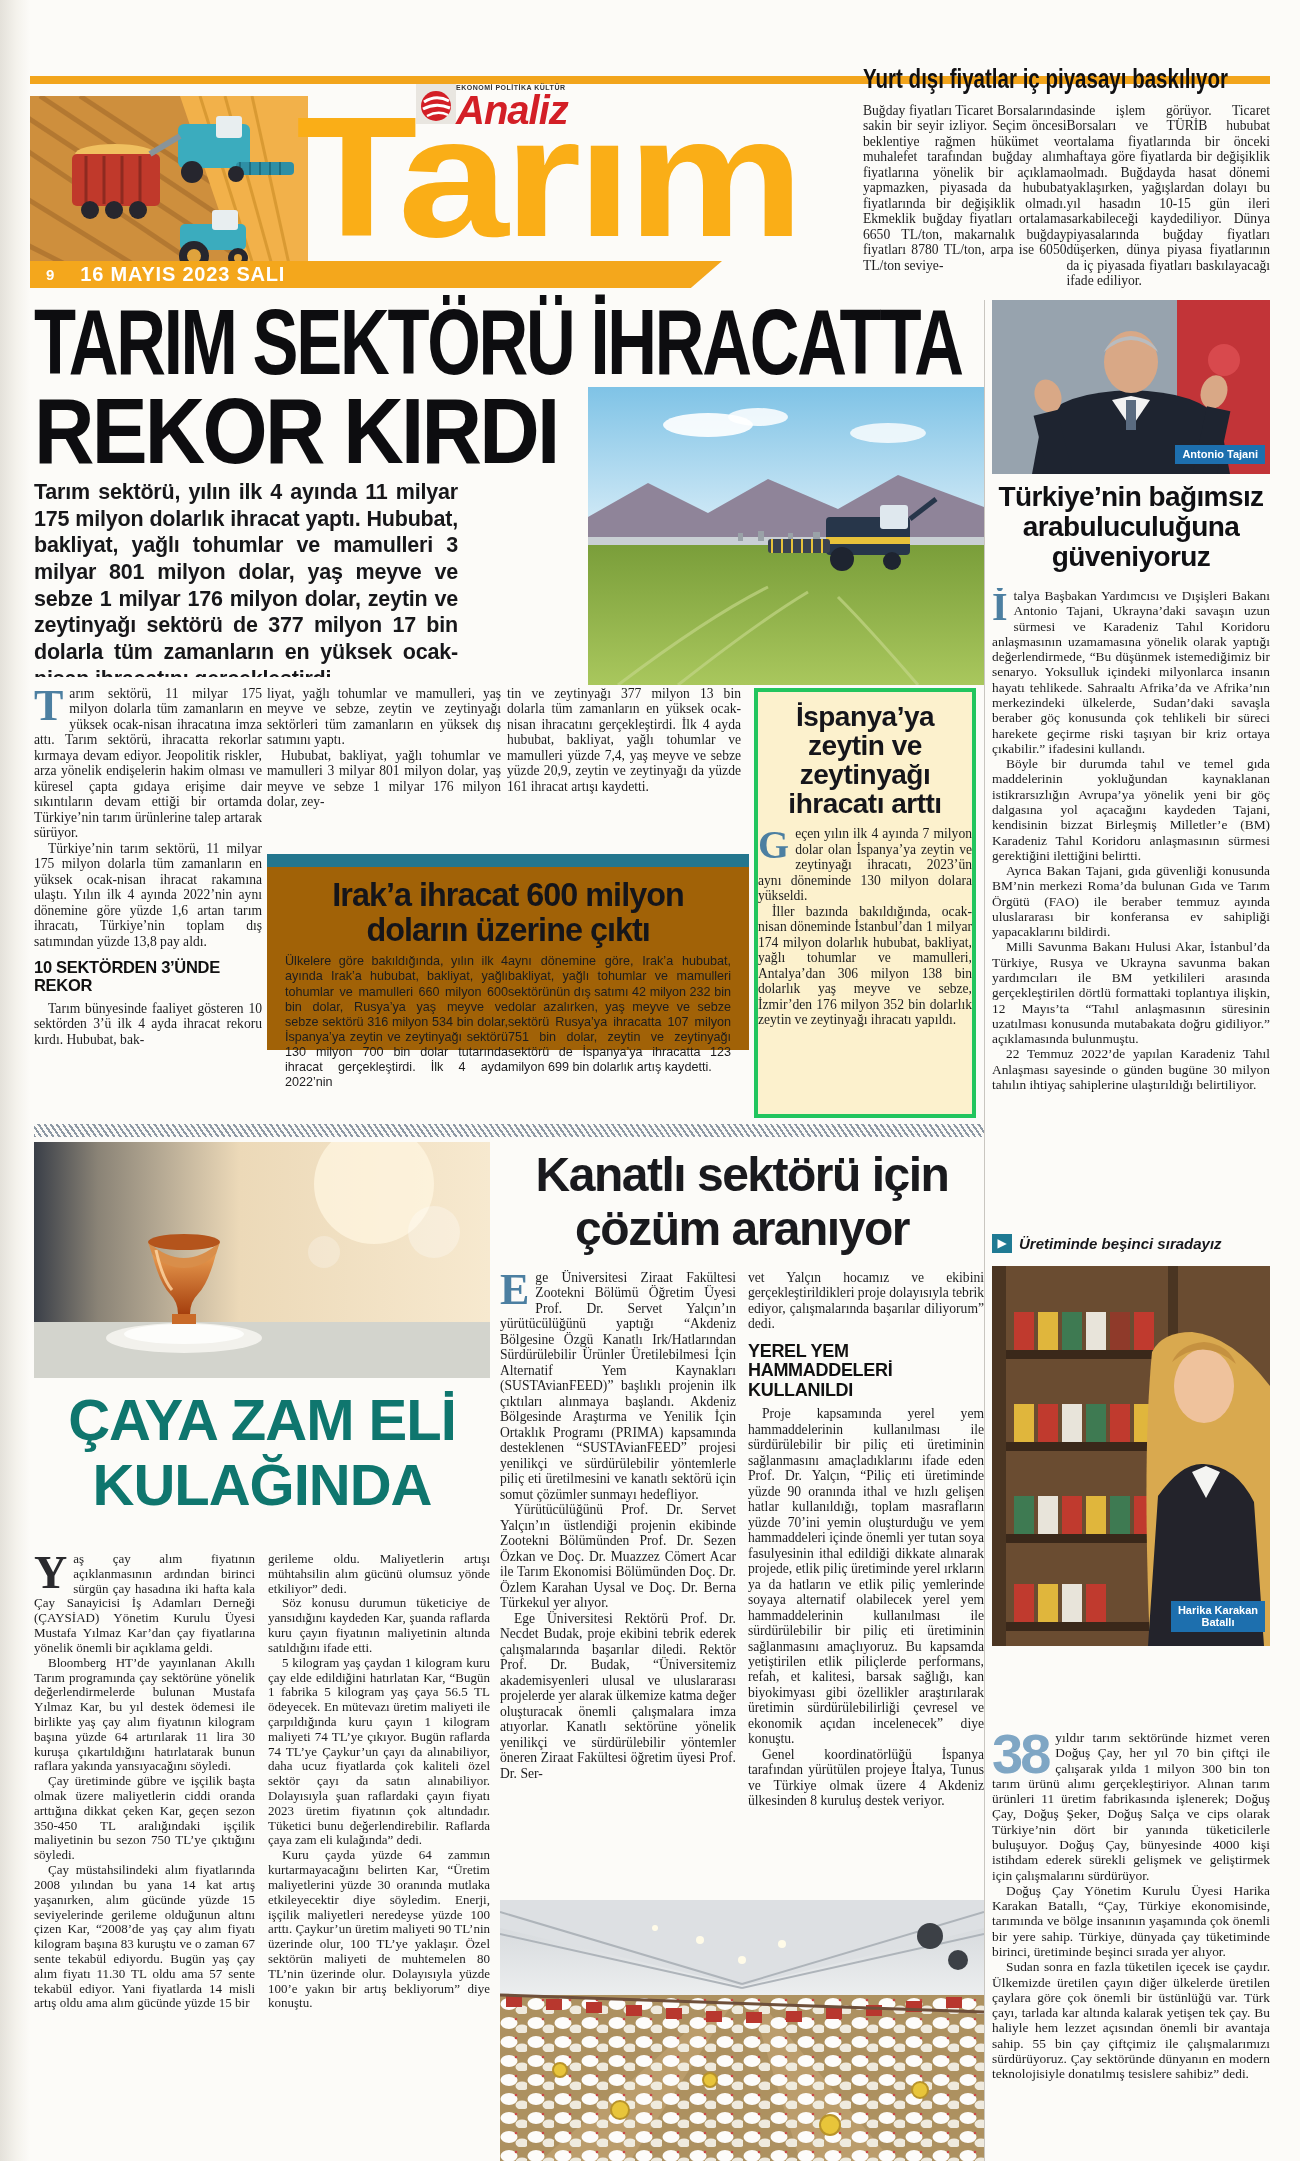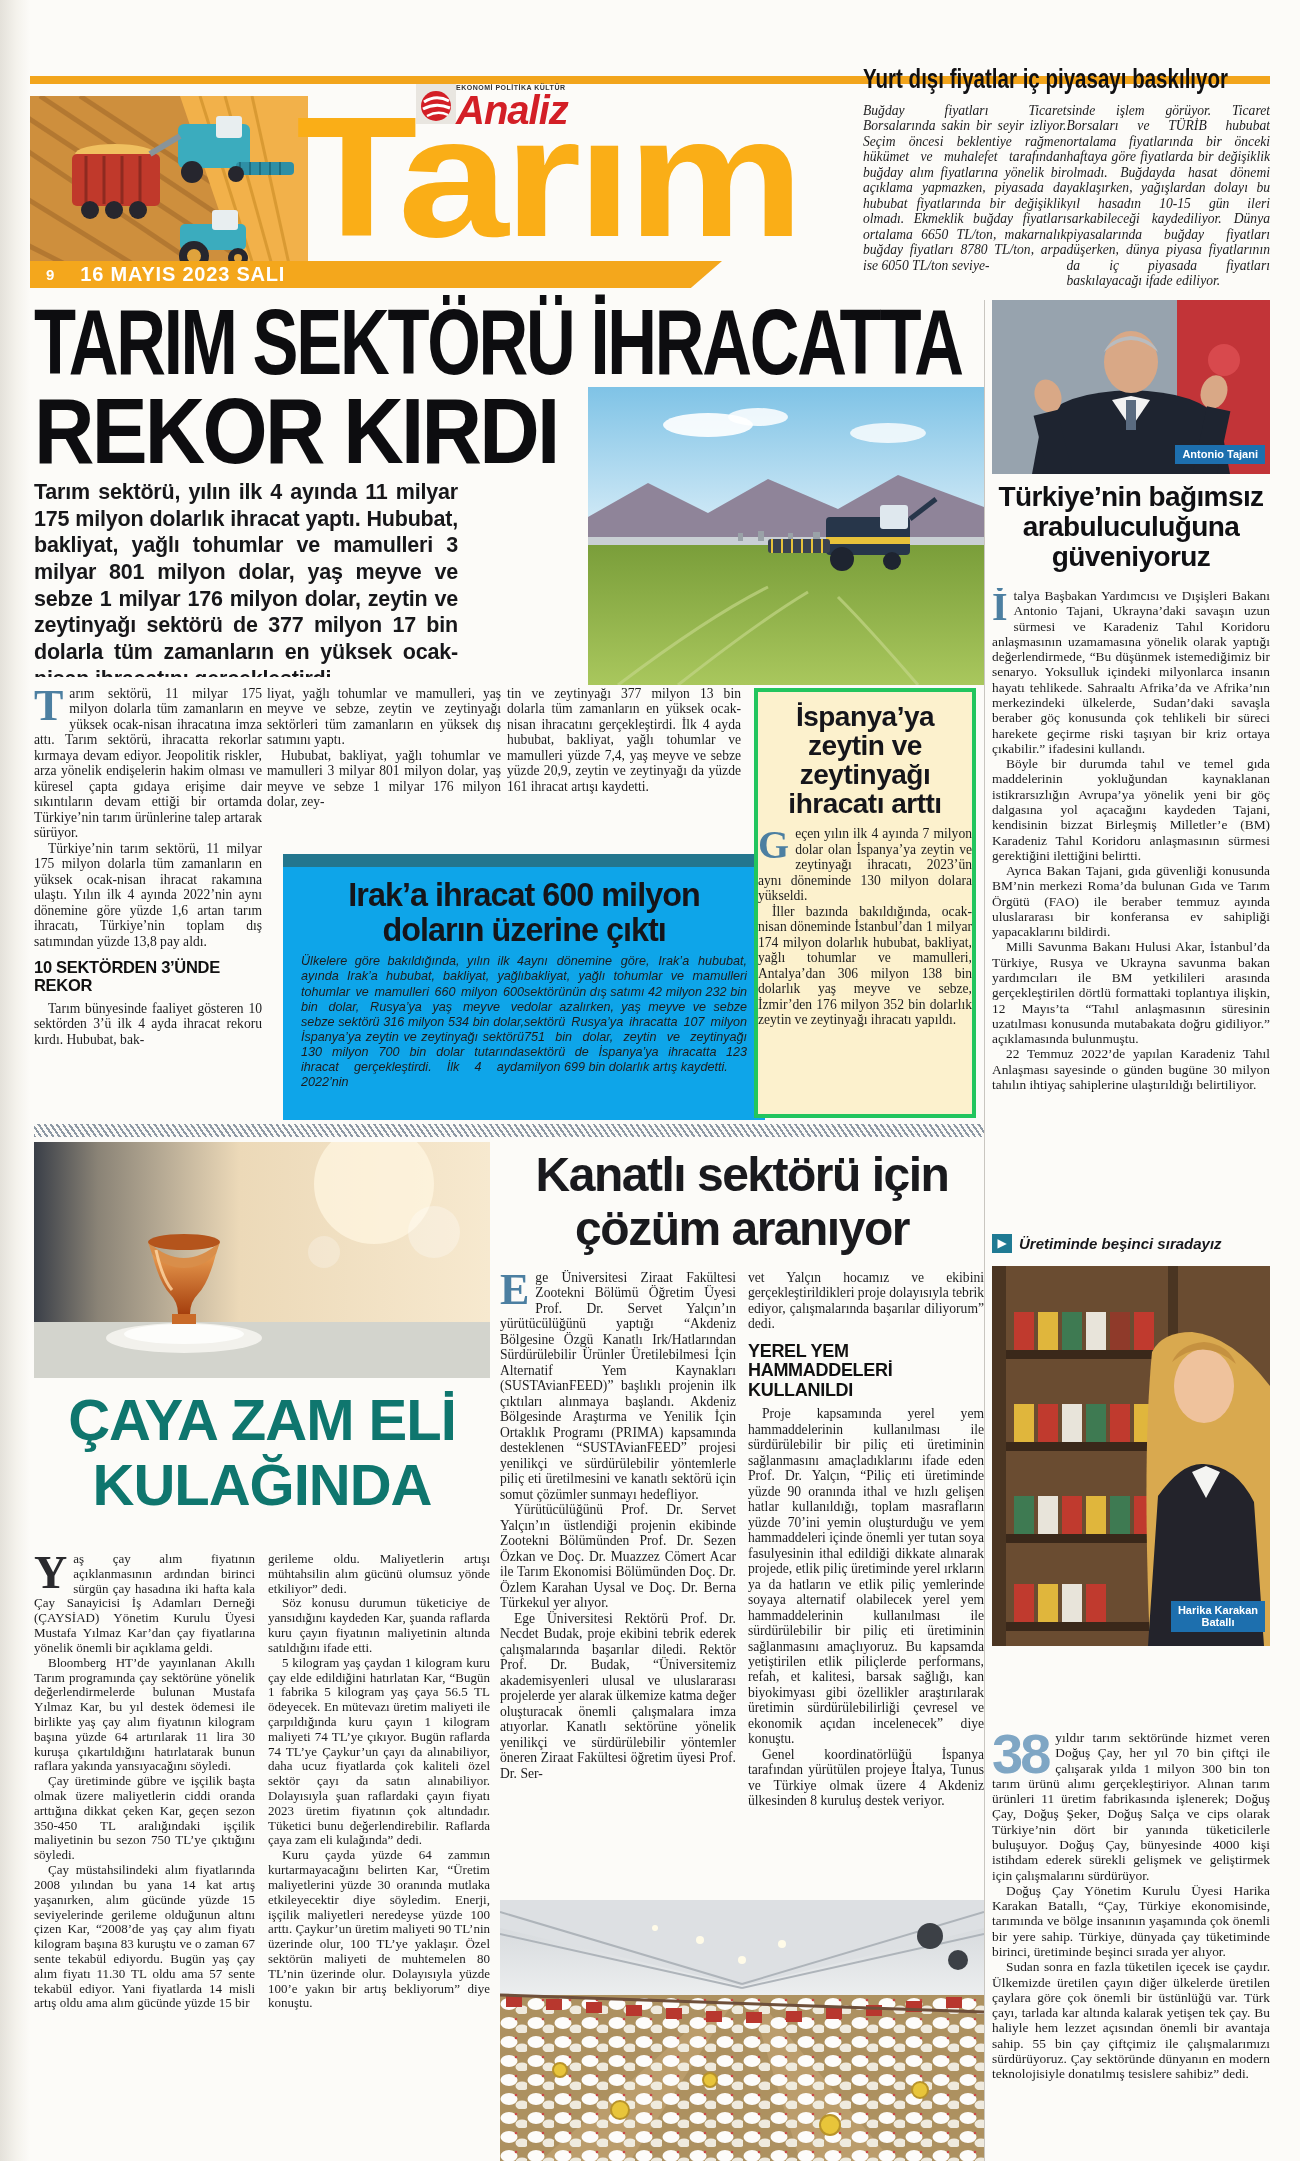--- a/index.html
+++ b/index.html
@@ -26,30 +26,30 @@
   
   .flow p{margin:0;text-indent:14px;text-align:justify;}
   .flow > p:first-child{text-indent:0;}
   .flow.ind > p:first-child{text-indent:14px;}
   .bodytxt{font-size:13.6px;line-height:1.14;overflow:hidden;}
   .dropcap{float:left;font-weight:bold;color:#4c7fa1;line-height:.78;padding:3px 6px 0 0;font-size:44px;}
   .subhead{font-family:"Liberation Sans",sans-serif;font-weight:bold;font-size:16.5px;line-height:1.08;
            letter-spacing:-.3px;margin:10px 0 6px;color:#111;}
   
   #top-art-headline{left:863px;top:64px;font-weight:bold;font-size:27px;color:#101013;}
-  .twocol{display:flex;font-style:italic;}
+  .twocol{display:flex;}
   .twocol>div{flex:1;overflow:hidden;}
   
   .megaline{font-family:"Liberation Sans",sans-serif;font-weight:800;font-size:93px;line-height:.92;
             color:#0d0d10;letter-spacing:-3px;}
   
   #lede{left:34px;top:479px;width:424px;height:198px;font-family:"Liberation Sans",sans-serif;
         font-weight:bold;font-size:21.5px;line-height:1.24;color:#17171a;text-align:justify;overflow:hidden;letter-spacing:-.2px;}
   
-  #irak-box{left:267px;top:854px;width:482px;height:266px;background:#0ea5e9;margin-left:16px;}
+  #irak-box{left:267px;top:854px;width:482px;height:196px;background:#a16207;}
   #irak-box .bar{height:13px;background:#23768e;}
   #irak-title{text-align:center;font-family:"Liberation Sans",sans-serif;font-weight:800;font-size:34px;
               line-height:1.02;color:#15151a;letter-spacing:-1px;margin:10px 0 8px;}
   #irak-box .bodytxt{font-family:"Liberation Sans",sans-serif;font-size:12.6px;line-height:1.2;}
   
   #spain-box{left:754px;top:688px;width:222px;height:430px;background:#fcf1cd;border:4px solid #22c55e;box-sizing:border-box;padding:8px 0;}
   #spain-title{text-align:center;font-family:"Liberation Sans",sans-serif;font-weight:800;font-size:28px;
                line-height:1.04;color:#15151a;letter-spacing:-.5px;margin:2px 0 8px;}
   
   #vrule{left:984px;top:300px;width:1px;height:1861px;background:#c9c6c0;}

